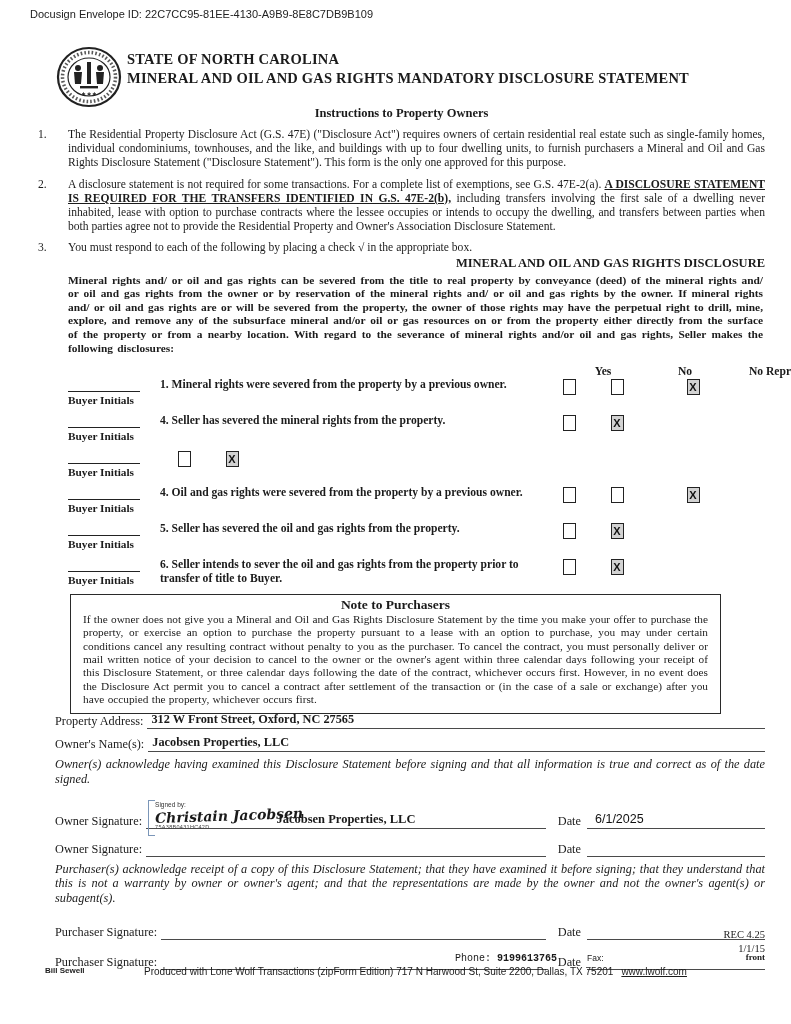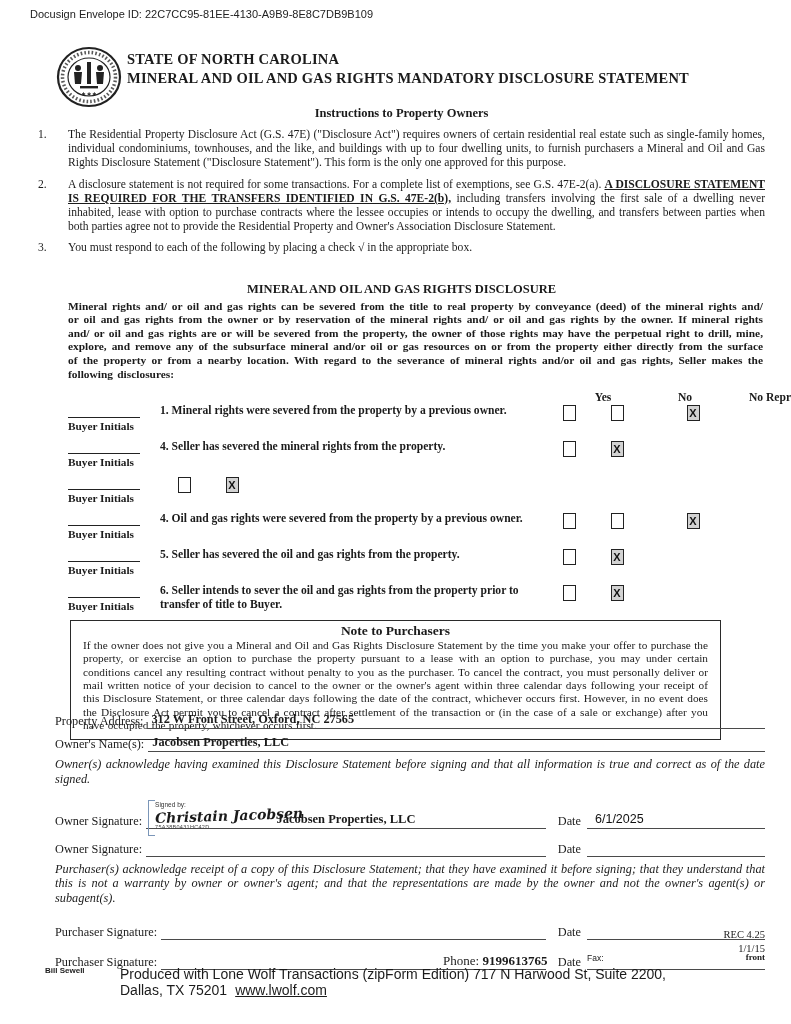--- a/index.html
+++ b/index.html
@@ -15,21 +15,21 @@
   .seal { position:absolute; top:46px; left:56px; width:66px; height:62px; }
   .titles { position:absolute; top:50px; left:127px; right:26px; }
   .t1, .t2 { font-weight:bold; font-size:14.5px; line-height:19px; letter-spacing:0.2px; }
   
   .content { position:absolute; top:8px; left:38px; right:26px; }
   .instr-head { margin-top:98px; text-align:center; font-weight:bold; font-size:12.5px; }
   .li { display:flex; margin-top:7px; }
   .li .num { width:30px; flex:0 0 30px; font-size:11.6px; line-height:14.2px; }
   .li .li-text { flex:1; text-align:justify; font-size:11.6px; line-height:14.2px; }
   .bold-underline { font-weight:bold; text-decoration:underline; }
-  .sec-head { margin-top:26px; text-align:center; font-weight:bold; font-size:12.5px; }
+  .sec-head { margin-top:0; text-align:right; font-weight:bold; font-size:12.5px; }
   .intro {
     margin:3px 2px 0 30px; text-align:justify; font-weight:bold;
     font-size:11.4px; line-height:13.6px; word-spacing:1.5px;
   }
   
   .dtable { margin-left:30px; width:677px; }
   .col-headers { display:flex; margin-top:10px; font-weight:bold; font-size:11.6px;gap:34px; }
   .ch-spacer { flex:0 0 477px; }
   .chc { text-align:center; }
   .c-yes { flex:0 0 48px; } .c-no { flex:0 0 48px; } .c-norep { flex:0 0 104px; }
@@ -78,28 +78,28 @@
   .signed-by {
     display:block; font-family:"Liberation Sans", sans-serif; font-size:6.5px; color:#333; padding-top:1px;
   }
   .script-sig {
     display:block; font-family:"DejaVu Serif", serif; font-style:italic; font-weight:bold;
     font-size:14px; line-height:16px; transform:rotate(-2deg); color:#1a1a1a; white-space:nowrap;
   }
   .sig-id { display:block; font-family:"Liberation Sans", sans-serif; font-size:5.5px; color:#444; letter-spacing:0.3px; }
   
   .f-rec { position:absolute; top:928px; right:26px; text-align:right; font-size:10.5px; line-height:13.5px; }
-  .f-phone { position:absolute; top:953px; left:443px; font-family:Liberation Serif, serif; font-size:13px; }
+  .f-phone { position:absolute; top:953px; left:455px; font-family:Liberation Mono, monospace; font-size:10px; }
   .f-phone b { font-weight:bold; }
   .f-fax { position:absolute; top:953px; left:587px; font-family:"Liberation Sans", sans-serif; font-size:8.5px; }
   .f-front { position:absolute; top:952px; right:26px; font-size:9px; font-weight:bold; }
   .f-agent { position:absolute; top:966px; left:45px; font-family:"Liberation Sans", sans-serif; font-size:8px; font-weight:bold; }
   .f-produced {
-    position:absolute; top:966px; left:120px; right:80px; 
-    font-family:"Liberation Sans", sans-serif; font-size:14px;
+    position:absolute; top:966px; left:120px; right:80px; text-align:center;
+    font-family:"Liberation Sans", sans-serif; font-size:10px;
   }
   .f-link { text-decoration:underline; margin-left:8px; color:#1b1b1b; }
 </style>
 </head>
 <body>
 
 <div class="page">
 
   <div class="ds-line">Docusign Envelope ID: 22C7CC95-81EE-4130-A9B9-8E8C7DB9B109</div>
 

